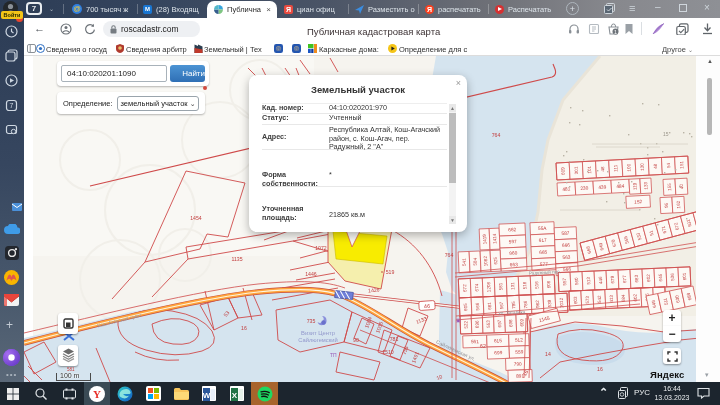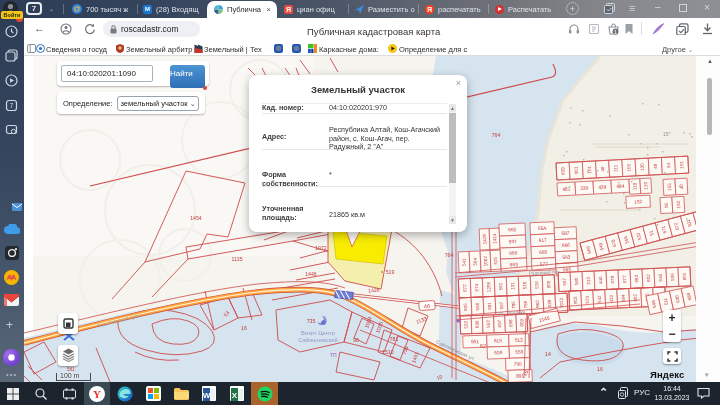--- a/index.html
+++ b/index.html
@@ -182,21 +182,21 @@
       <circle cx="4.5" cy="4.5" r="1.6" fill="#2f6fc2"></circle>
     </svg>
   </div>
 <div class="abs bmt" style="left:46px;top:45px">Сведения о госуд<span class="fade"></span></div>
 <div class="abs bmt" style="left:116px">
     <svg width="8" height="9" viewBox="0 0 8 9" style="">
       <path d="M4 0 L8 1.5 V5 Q8 8 4 9 Q0 8 0 5 V1.5 Z" fill="#b03a2e"></path>
       <circle cx="4" cy="4" r="1.8" fill="#e8c06a"></circle>
     </svg>
   </div>
-<div class="abs bmt" style="left:126px;top:45px">Земельный арбитр</div>
+<div class="abs bmt" style="left:126px;top:45px">Сведения арбитр</div>
 <div class="abs bmt" style="left:194px">
     <svg width="9" height="9" viewBox="0 0 9 9" style="">
       <path d="M0.5 9 V0.5 L4 2 V0.5 L8.5 2.5 V9Z" fill="#2c3e50"></path>
       <path d="M0.5 4 L8.5 5.5 V9 H0.5Z" fill="#c0392b"></path>
     </svg>
   </div>
 <div class="abs bmt" style="left:204px;top:45px">Земельный | Тех</div>
 <div class="abs bmt" style="left:274px">
     <svg width="9" height="9" viewBox="0 0 9 9" style="">
       <rect width="9" height="9" rx="2.2" fill="#2456b0"></rect>
@@ -701,22 +701,22 @@
     <text x="330" y="357" font-size="5" fill="#9a5ab8" font-family="Liberation Sans, sans-serif">ТП</text>
     <text x="456" y="322" font-size="5" fill="#9a5ab8" font-family="Liberation Sans, sans-serif">▣</text>
   </svg>
 
 <div id="rightstrip"></div>
 <div class="abs" style="left:707px;top:58px;width:6px;height:6px;color:#555;font-size:6px;line-height:6px;z-index:2">▲</div>
 <div class="abs" style="left:707px;top:78px;width:5px;height:57px;background:#b7b7b7;border-radius:2px;z-index:2"></div>
 <div class="abs" style="left:705px;top:371px;color:#9aa0a6;font-size:7px;z-index:2">▾</div>
 
 <div id="searchbox">
-  <div class="abs" style="left:4px;top:4px;width:92px;height:17px;border:1px solid #a8b2ba;border-radius:2px;background:#fff;font-size:8px;color:#222;line-height:16px;padding-left:5px">04:10:020201:1090</div>
-  <div class="abs" style="left:113px;top:4px;width:35px;height:23px;background:linear-gradient(180deg,#4c94d4,#2f6fb5);border-radius:3px;color:#fff;font-size:8px;text-align:left;line-height:17px">Найти</div>
+  <div class="abs" style="left:4px;top:4px;width:106px;height:17px;border:1px solid #a8b2ba;border-radius:2px;background:#fff;font-size:8px;color:#222;line-height:16px;padding-left:5px">04:10:020201:1090</div>
+  <div class="abs" style="left:113px;top:4px;width:35px;height:17px;background:linear-gradient(180deg,#4c94d4,#2f6fb5);border-radius:3px;color:#fff;font-size:8px;text-align:right;line-height:17px">Найти</div>
 </div>
 <div class="abs" style="left:203px;top:86px;width:4px;height:4px;background:#d24a3e;border-radius:50%;z-index:4"></div>
 <div id="defbox">
   <span style="margin-left:6px">Определение:</span>
   <span style="margin-left:4px;width:82px;height:15px;border:1px solid #9aa4ac;border-radius:3px;background:#fff;line-height:14px;padding-left:3px;position:relative;display:inline-block;overflow:hidden">земельный участок<span style="position:absolute;right:2px;top:0px;font-size:7px;color:#444">⌄</span></span>
 </div>
 
 <div class="mapbtn" style="left:58px;top:313px;width:20px;height:21px">
     <svg width="11" height="11" viewBox="0 0 11 11" style="">
       <rect x="1" y="1" width="9" height="9" rx="1.5" fill="none" stroke="#333" stroke-width="1.4"></rect>
@@ -743,20 +743,24 @@
 <div class="abs" style="left:67px;top:367px;font-size:4.5px;color:#c23d3d;z-index:3">581</div>
 <div class="abs" style="left:56px;top:373px;width:35px;height:8px;border-left:1.5px solid #4a4a4a;border-right:1.5px solid #4a4a4a;border-bottom:1.5px solid #4a4a4a;z-index:3"></div>
 <div class="abs" style="left:650px;top:369px;font-size:9.5px;color:#111;z-index:3;font-weight:bold;letter-spacing:0.1px">Яндекс</div>
 
 <div id="popup">
   <div class="abs" style="right:6px;top:3px;color:#999;font-size:9px">×</div>
   <div class="ttl">Земельный участок</div>
   <div class="prow" style="top:28px;height:11px;border-top:1px solid #eee">
       <div class="plab" style="white-space:nowrap">Кад. номер:</div>
       <div class="pval">04:10:020201:970</div>
+    </div>
+  <div class="prow" style="top:39px;height:11px">
+      <div class="plab">Статус:</div>
+      <div class="pval">Учтенный</div>
     </div>
   <div class="prow" style="top:50px;height:25px">
       <div class="plab" style="padding-top:8px">Адрес:</div>
       <div class="pval" style="padding-top:1px">Республика Алтай, Кош-Агачский район, с. Кош-Агач, пер. Радужный, 2 "А"</div>
     </div>
   <div class="prow" style="top:94px;height:18px">
       <div class="plab" style="padding-top:2px">Форма собственности:</div>
       <div class="pval" style="padding-top:2px">*</div>
     </div>
   <div class="prow" style="top:130px;height:18px;border-bottom:none">

